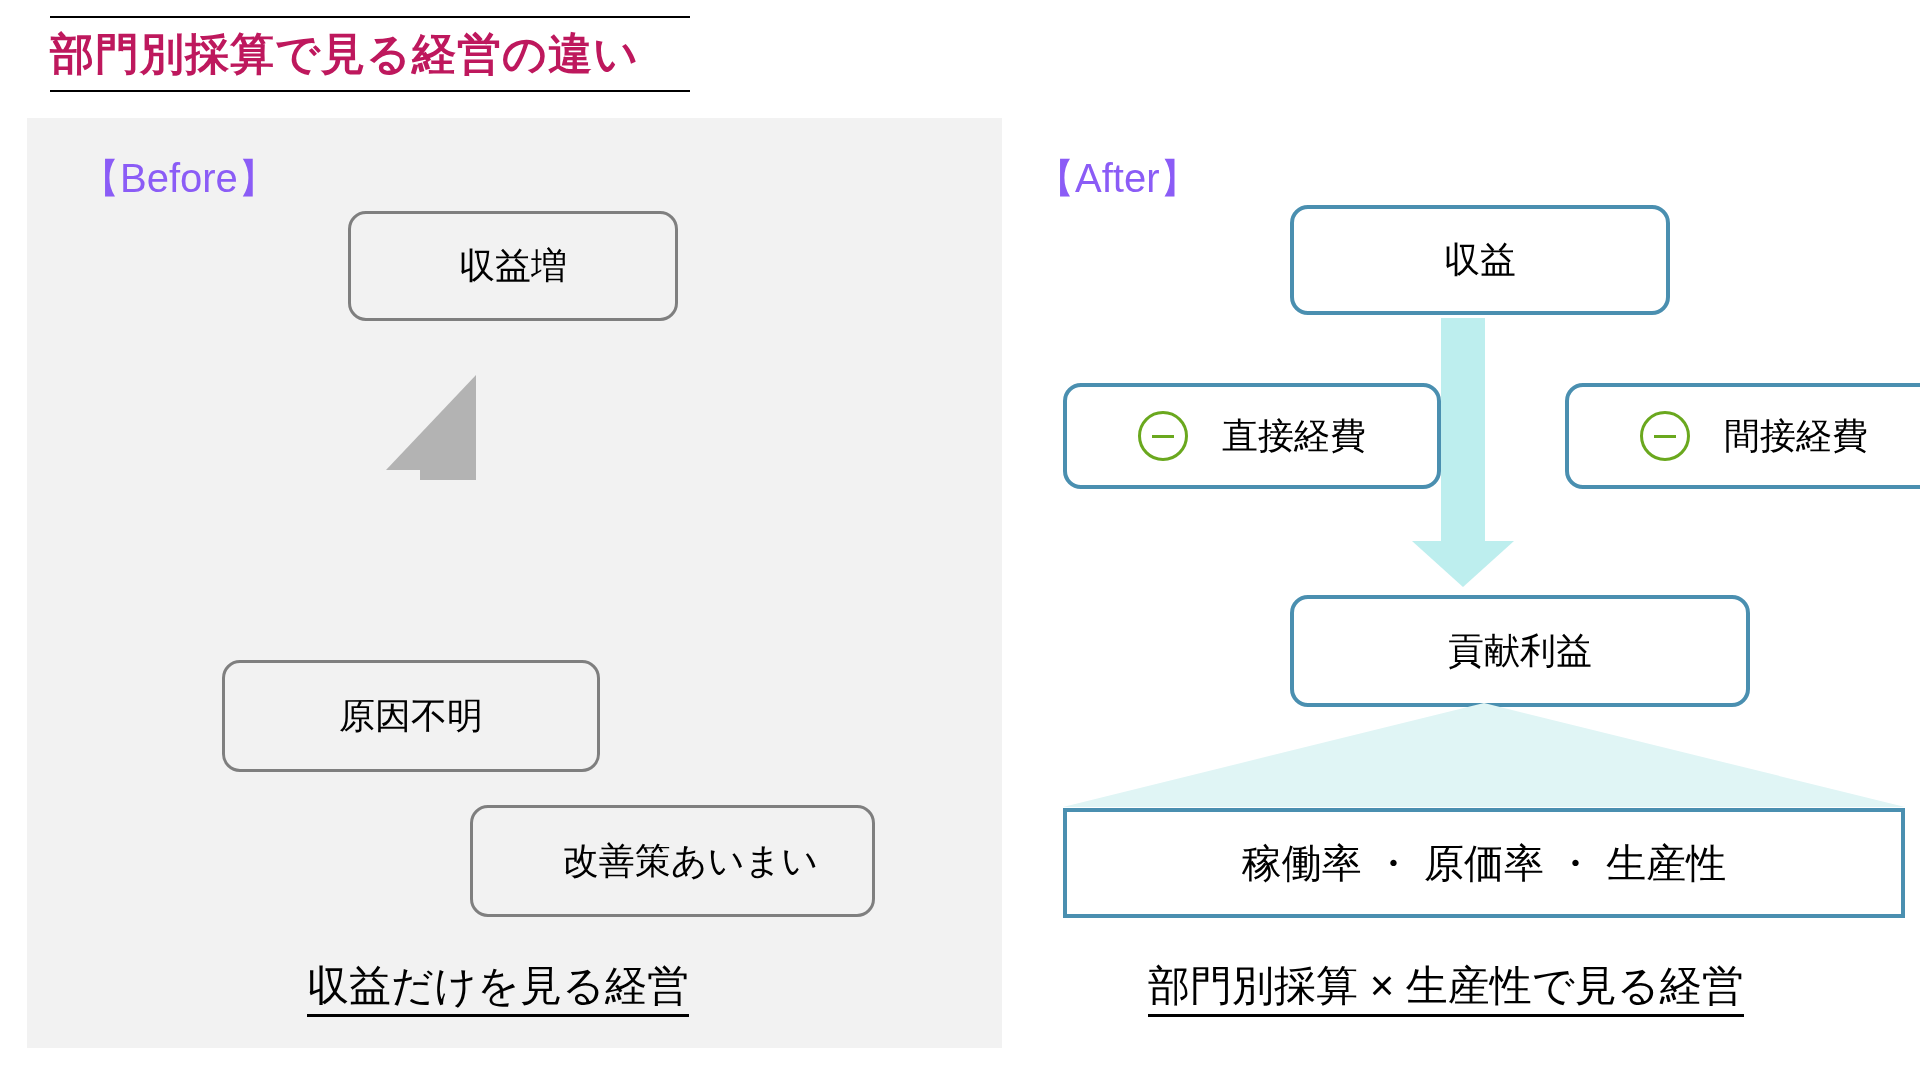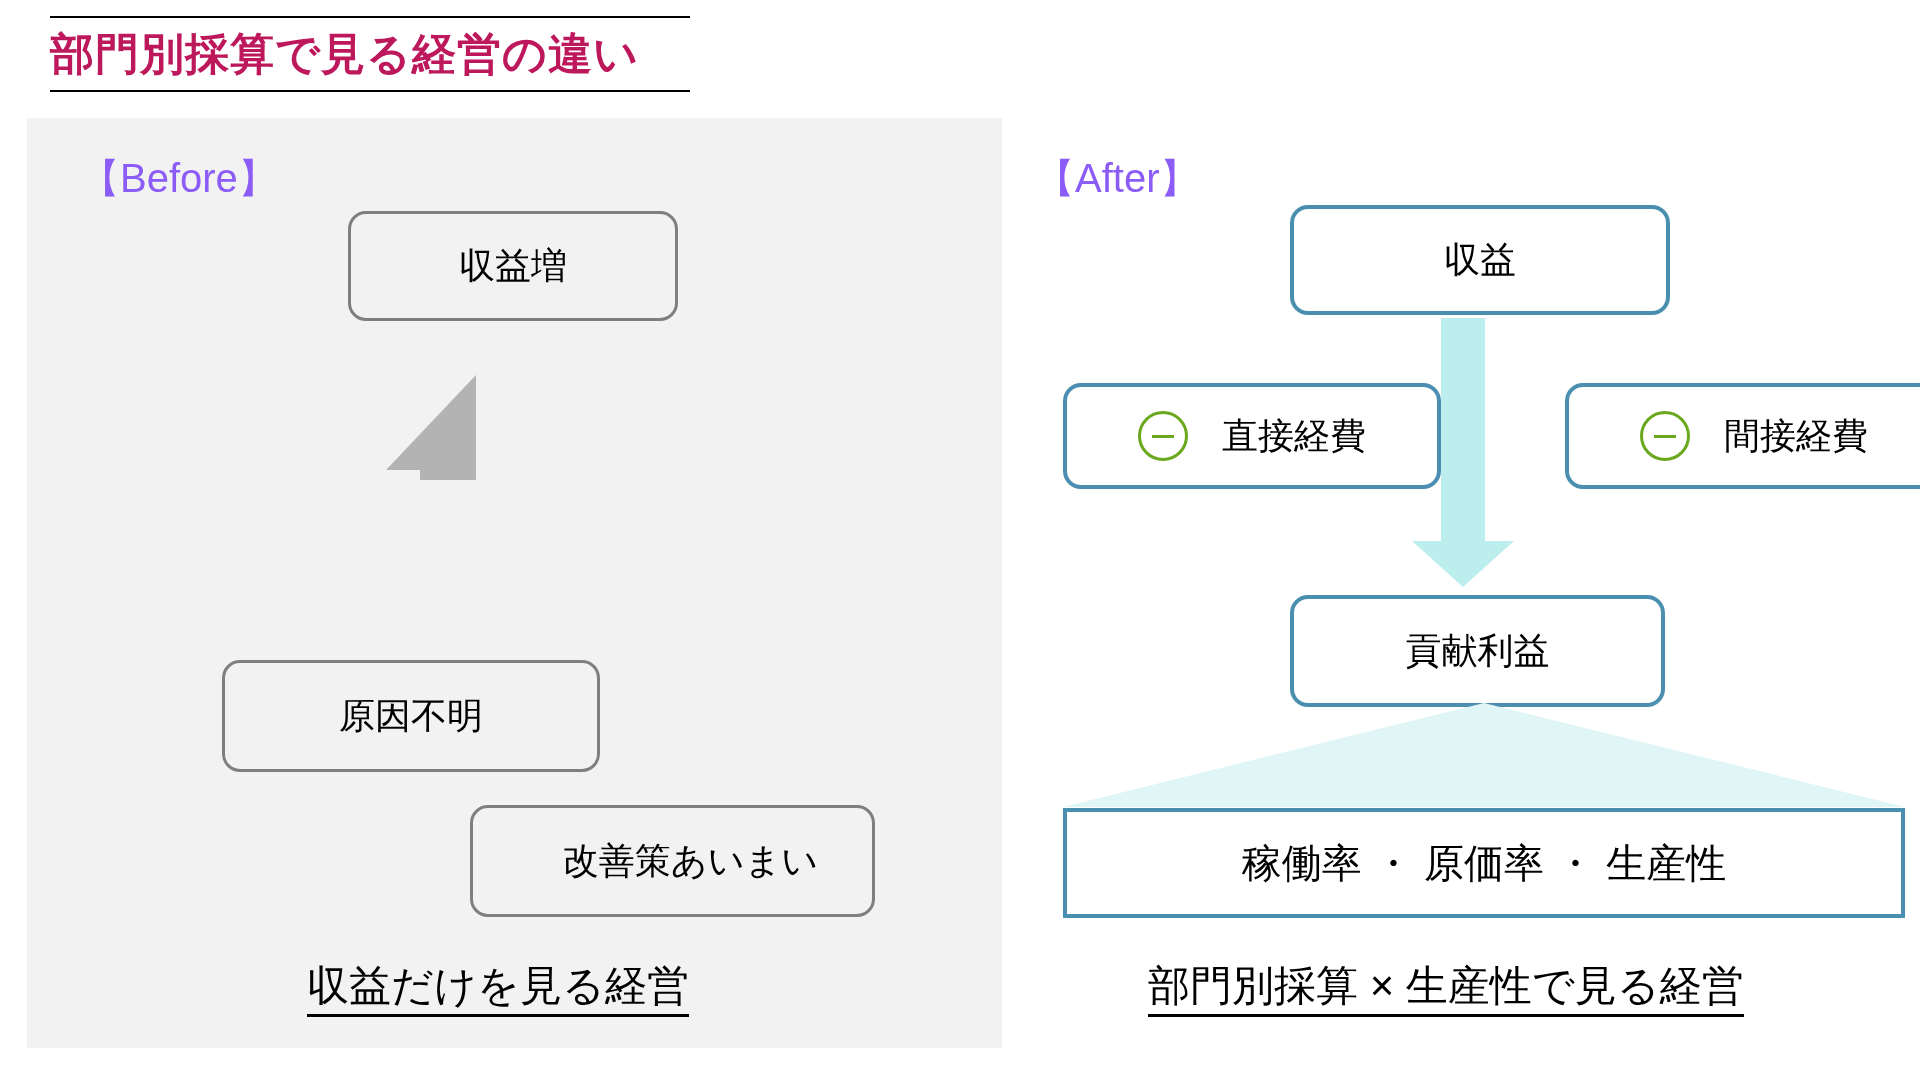--- a/index.html
+++ b/index.html
@@ -133,21 +133,21 @@
     padding-bottom: 2px;
     line-height: 52px;
   }
   .caption-before { left: 307px; top: 960px; }
   .caption-after  { left: 1148px; top: 960px; }
 
   
   .box-revenue   { left: 1290px; top: 205px; width: 380px; height: 110px; }
   .box-direct    { left: 1063px; top: 383px; width: 378px; height: 106px; }
   .box-indirect  { left: 1525px; top: 383px; width: 378px; height: 106px; margin-left: 40px; }
-  .box-profit    { left: 1290px; top: 595px; width: 375px; height: 112px; }
+  .box-profit    { left: 1290px; top: 595px; width: 460px; height: 112px; }
 
   .icon-box-content {
     display: flex;
     align-items: flex-end;
     gap: 34px;
   }
   .minus-icon {
     width: 44px;
     height: 44px;
     border: 3px solid #6aa81e;

